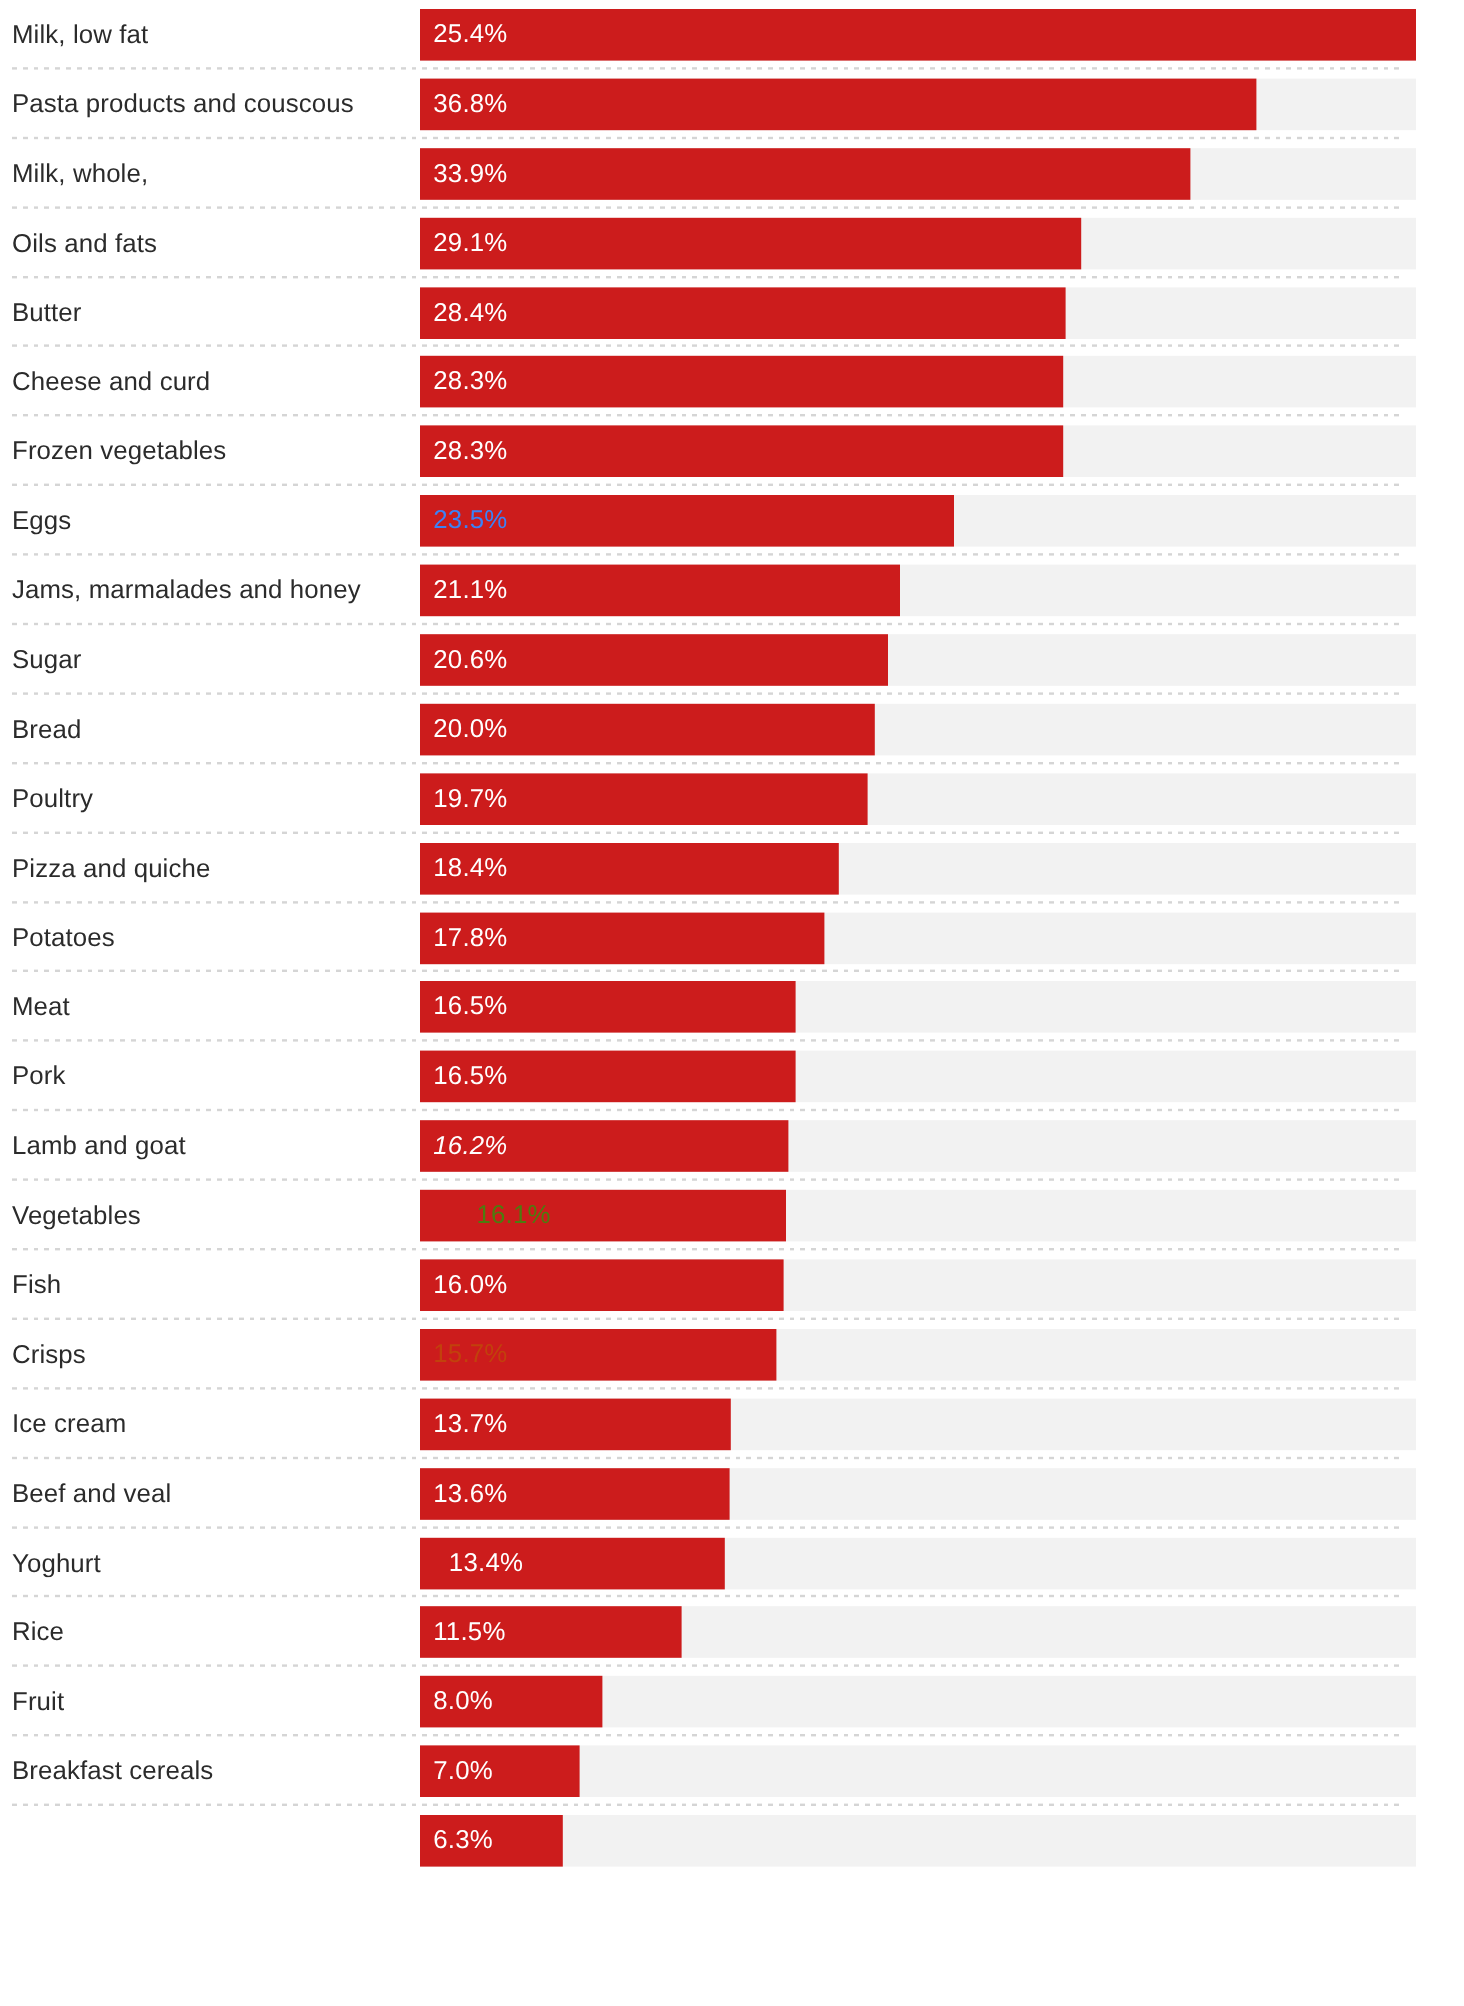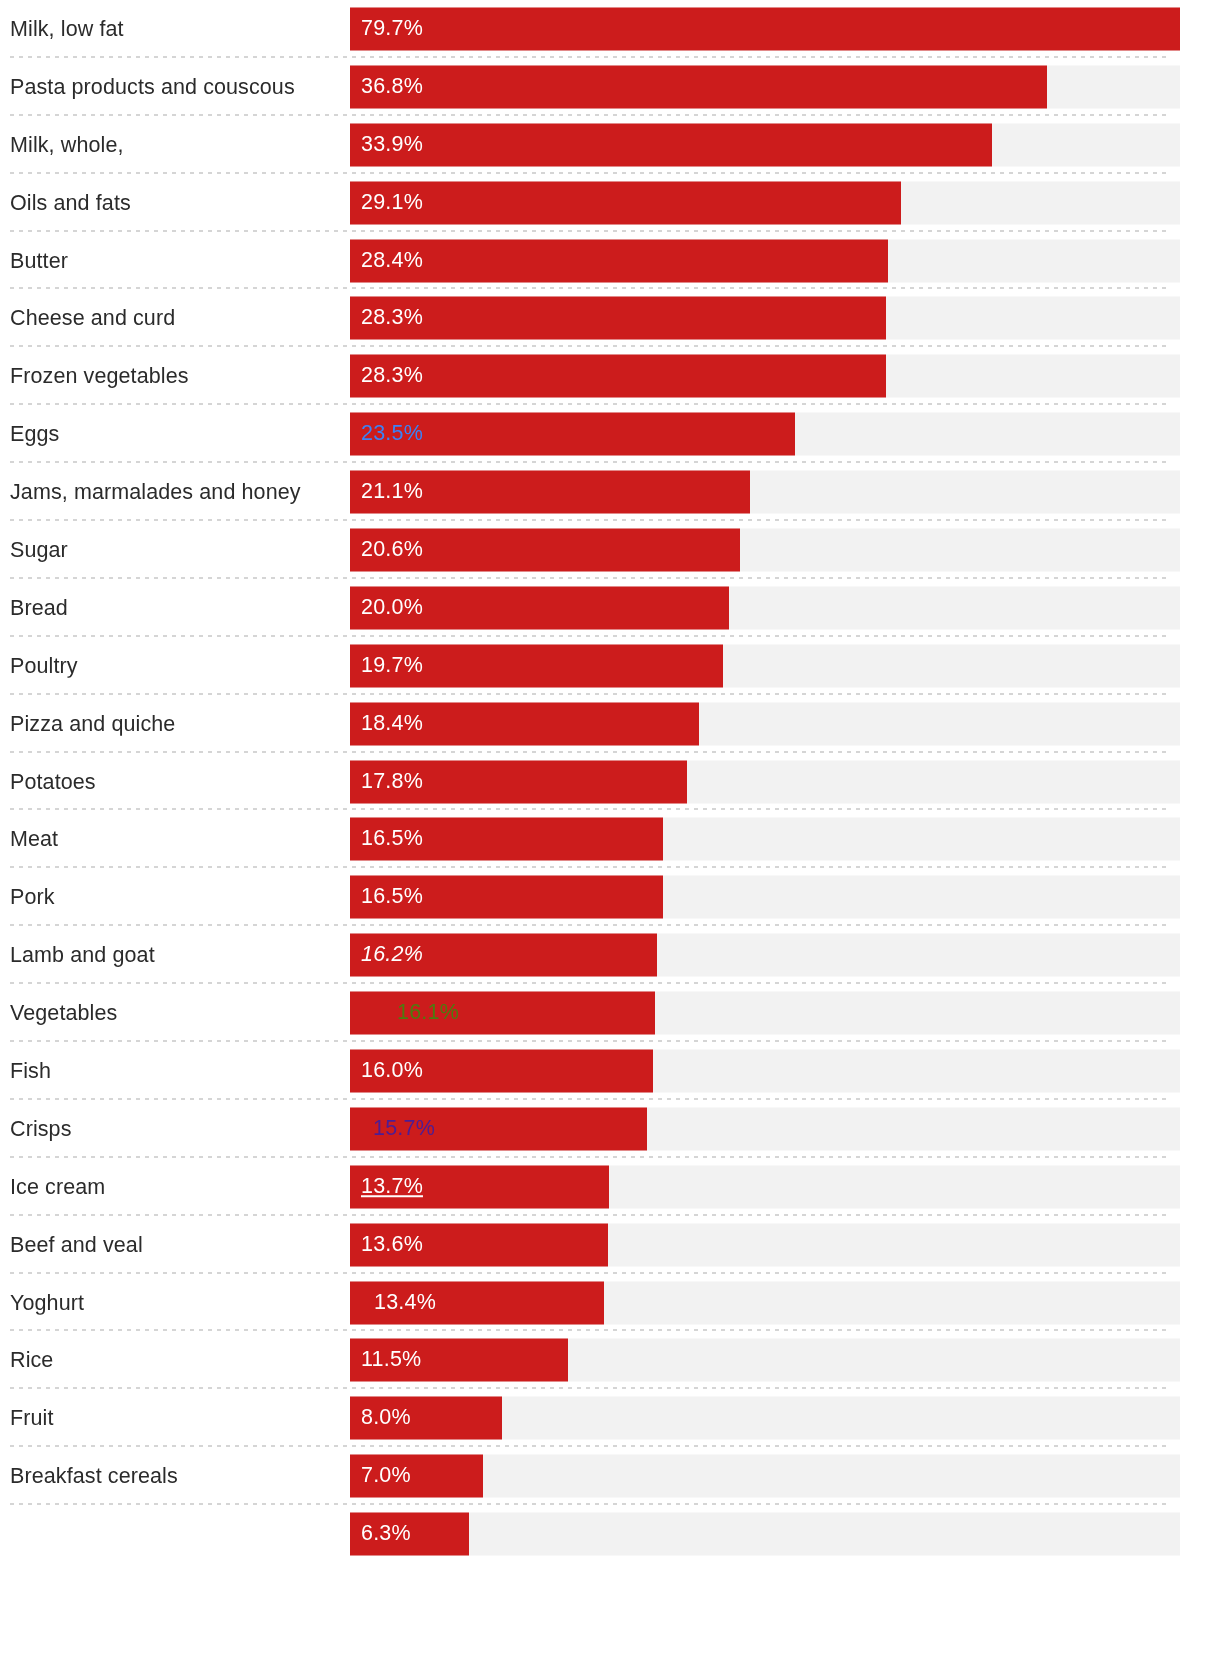--- a/index.html
+++ b/index.html
@@ -88,21 +88,21 @@
 </style>
 </head>
 <body>
 
 <div id="chart">
     <div class="row">
       <div class="cat-label">Milk, low fat</div>
       <div class="track" style="background: rgb(242, 242, 242);">
         <div class="bar" style="width: 858px; background: rgb(204, 28, 28);"></div>
       </div>
-      <div class="bar-value" style="color: rgb(255, 255, 255);">79.7%</div>
+      <div class="bar-value" style="color: rgb(255, 255, 255);">25.4%</div>
       <div class="sep"></div>
     </div>
     <div class="row">
       <div class="cat-label">Pasta products and couscous</div>
       <div class="track" style="background: rgb(242, 242, 242);">
         <div class="bar" style="width: 697.007px; background: rgb(204, 28, 28);"></div>
       </div>
       <div class="bar-value" style="color: rgb(255, 255, 255);">36.8%</div>
       <div class="sep"></div>
     </div>
@@ -240,29 +240,29 @@
         <div class="bar" style="width: 303.046px; background: rgb(204, 28, 28);"></div>
       </div>
       <div class="bar-value" style="color: rgb(255, 255, 255);">16.0%</div>
       <div class="sep"></div>
     </div>
     <div class="row">
       <div class="cat-label">Crisps</div>
       <div class="track" style="background: rgb(242, 242, 242);">
         <div class="bar" style="width: 297.364px; background: rgb(204, 28, 28);"></div>
       </div>
-      <div class="bar-value" style="color: #4c1d95; margin-left: 12px;">15.7%</div>
+      <div class="bar-value" style="color: #c2410c;">15.7%</div>
       <div class="sep"></div>
     </div>
     <div class="row">
       <div class="cat-label">Ice cream</div>
       <div class="track" style="background: rgb(242, 242, 242);">
         <div class="bar" style="width: 259.483px; background: rgb(204, 28, 28);"></div>
       </div>
-      <div class="bar-value" style="color: rgb(255, 255, 255); text-decoration: underline;">13.7%</div>
+      <div class="bar-value" style="color: rgb(255, 255, 255);">13.7%</div>
       <div class="sep"></div>
     </div>
     <div class="row">
       <div class="cat-label">Beef and veal</div>
       <div class="track" style="background: rgb(242, 242, 242);">
         <div class="bar" style="width: 257.589px; background: rgb(204, 28, 28);"></div>
       </div>
       <div class="bar-value" style="color: rgb(255, 255, 255);">13.6%</div>
       <div class="sep"></div>
     </div>

